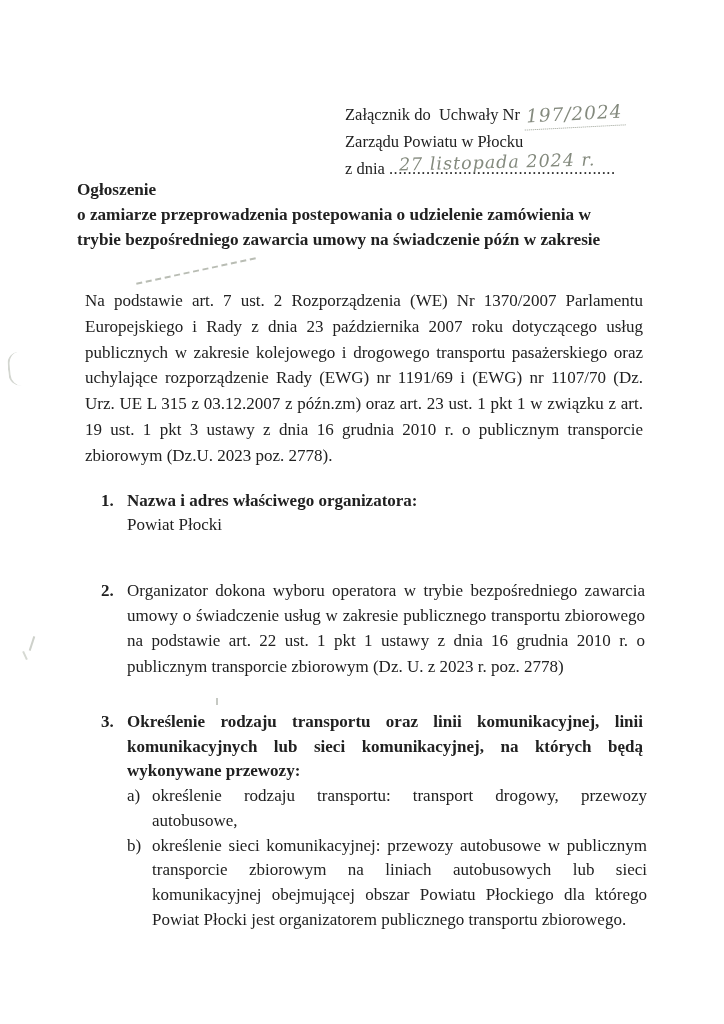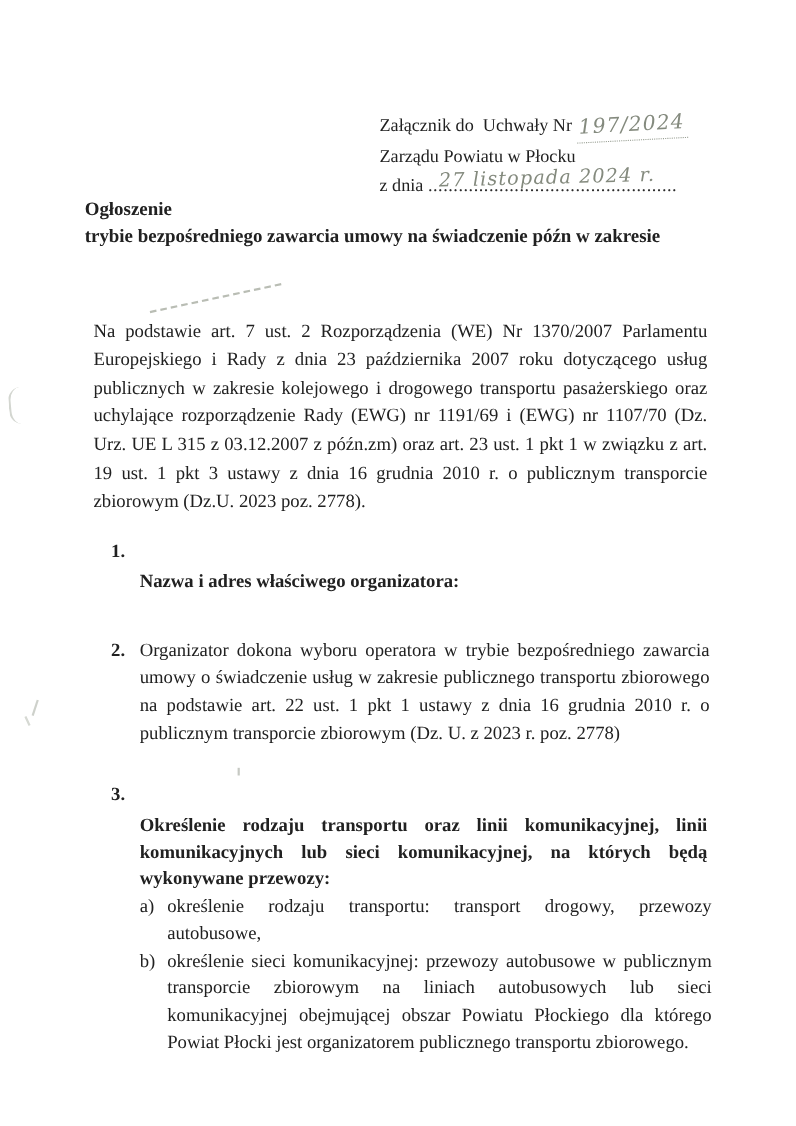--- a/index.html
+++ b/index.html
@@ -29,21 +29,21 @@
   }
   
   .intro {
     position:absolute; left:85px; top:288px; width:558px;
     font-size:17px; line-height:25.8px; text-align:justify;
   }
   
   .item { position:absolute; display:flex; font-size:17px; }
   .item-num { flex:none; width:26px; font-weight:bold; }
   .item-body { flex:1; }
-  .item-heading { font-weight:bold;margin-top:28px; }
+  .item-heading { font-weight:bold; }
   .item-1 { left:101px; top:489px; width:545px; line-height:23.5px; }
   .item-2 { left:101px; top:578px; width:544px; line-height:25.2px; }
   .item-2 .item-para { text-align:justify; }
   .item-3 { left:101px; top:710px; width:546px; line-height:24.7px; }
   .item-3 .item-heading { text-align:justify; width:516px; }
   .sub { display:flex; }
   .sub-label { flex:none; width:25px; }
   .sub-text { flex:1; text-align:justify; }
   
   .artifact-dash {
@@ -64,29 +64,31 @@
 <div class="page">
 
   <div class="header-block">
     <div class="h-line"><span>Załącznik do  Uchwały Nr </span><span class="hw hw-number">197/2024</span></div>
     <div class="h-line">Zarządu Powiatu w Płocku</div>
     <div class="h-line"><span>z dnia </span><span class="dotline"><span class="dots">.................................................</span><span class="hw hw-date">27 listopada 2024 r.</span></span></div>
   </div>
 
   <div class="title-block">
     <div>Ogłoszenie</div>
+    <div>o zamiarze przeprowadzenia postepowania o udzielenie zamówienia w</div>
     <div>trybie bezpośredniego zawarcia umowy na świadczenie późn w zakresie</div>
   </div>
 
   <div class="intro">Na podstawie art. 7 ust. 2 Rozporządzenia (WE) Nr 1370/2007 Parlamentu Europejskiego i Rady z dnia 23 października 2007 roku dotyczącego usług publicznych w zakresie kolejowego i drogowego transportu pasażerskiego oraz uchylające rozporządzenie Rady (EWG) nr 1191/69 i (EWG) nr 1107/70 (Dz. Urz. UE L 315 z 03.12.2007 z późn.zm) oraz art. 23 ust. 1 pkt 1 w związku z art. 19 ust. 1 pkt 3 ustawy z dnia 16 grudnia 2010 r. o publicznym transporcie zbiorowym (Dz.U. 2023 poz. 2778).</div>
 
   <div class="item item-1">
     <div class="item-num">1.</div>
     <div class="item-body">
       <div class="item-heading">Nazwa i adres właściwego organizatora:</div>
+      <div>Powiat Płocki</div>
     </div>
   </div>
 
   <div class="item item-2">
     <div class="item-num">2.</div>
     <div class="item-body">
       <div class="item-para">Organizator dokona wyboru operatora w trybie bezpośredniego zawarcia umowy o świadczenie usług w zakresie publicznego transportu zbiorowego na podstawie art. 22 ust. 1 pkt 1 ustawy z dnia 16 grudnia 2010 r. o publicznym transporcie zbiorowym (Dz. U. z 2023 r. poz. 2778)</div>
     </div>
   </div>
 

